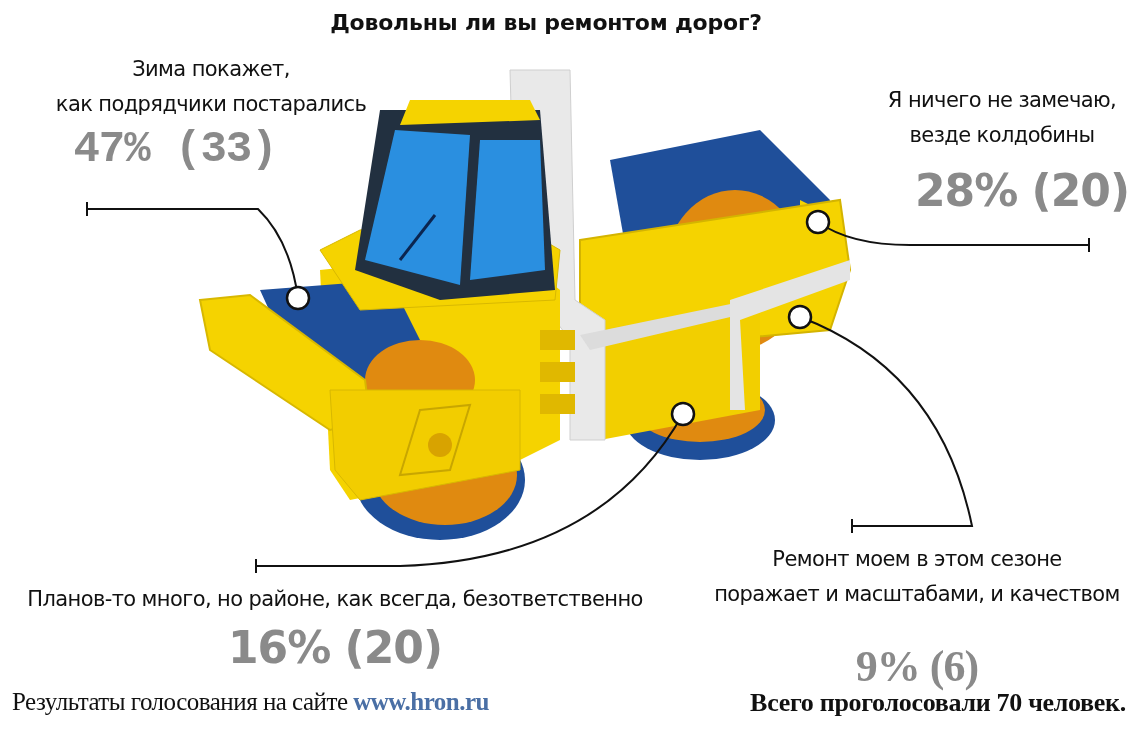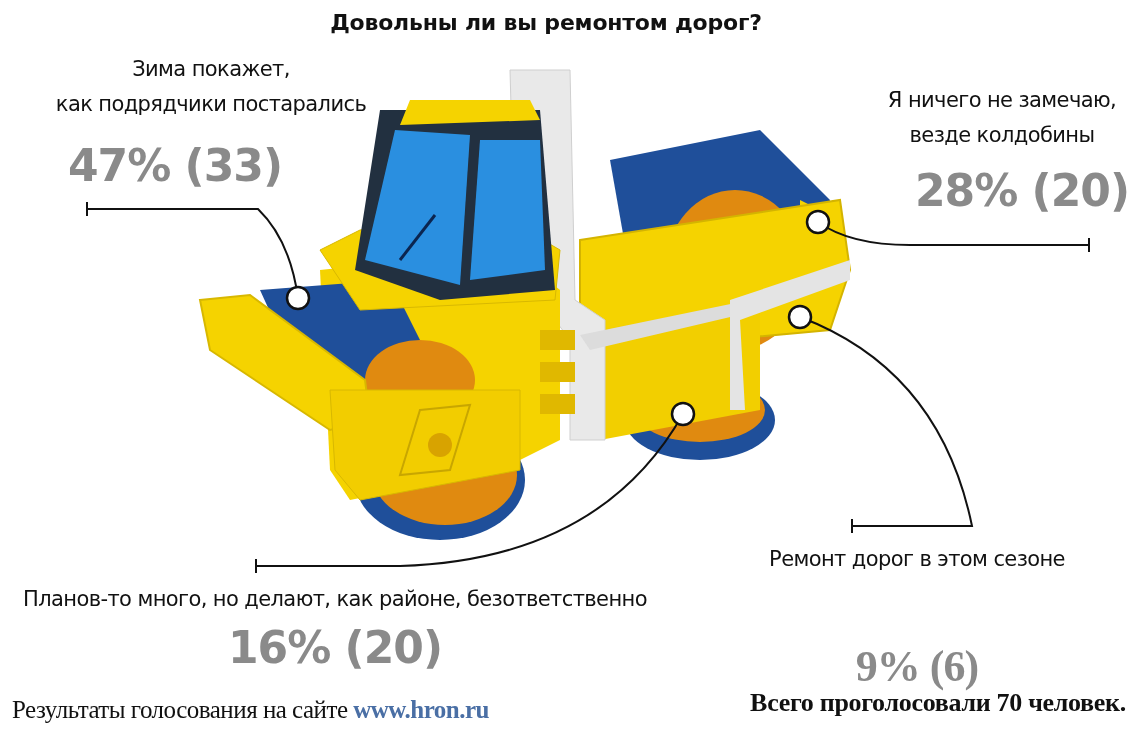--- a/index.html
+++ b/index.html
@@ -1,20 +1,20 @@
 <!DOCTYPE html>
 <html><head>
 <meta charset="utf-8">
 <style>
   html, body { margin:0; padding:0; background:#ffffff; }
   body { width:1144px; height:748px; position:relative; overflow:hidden; font-family:"DejaVu Sans", sans-serif; color:#111; }
   .title { position:absolute; left:0; width:1092px; top:10px; text-align:center; font-weight:bold; font-size:22px; letter-spacing:-0.2px; }
   .label { position:absolute; text-align:center; font-size:21px; line-height:35px; color:#111; letter-spacing:-0.6px; }
   .pct { position:absolute; text-align:center; font-size:44px; font-weight:bold; color:#8a8a8a; letter-spacing:-1px; }
-  .footer-left { position:absolute; left:12px; top:688px; font-family:"Liberation Serif", serif; font-size:25px; letter-spacing:-0.5px;margin-top:8px; }
+  .footer-left { position:absolute; left:12px; top:688px; font-family:"Liberation Serif", serif; font-size:25px; letter-spacing:-0.5px; }
   .footer-left .url { color:#4a6fa5; font-weight:bold; }
   .footer-right { position:absolute; right:18px; top:688px; font-family:"Liberation Serif", serif; font-size:26px; font-weight:bold; letter-spacing:-0.3px; }
   svg.art { position:absolute; left:0; top:0; }
 </style>
 </head>
 <body>
 
 <div class="title">Довольны ли вы ремонтом дорог?</div>
 
 <svg class="art" width="1144" height="748" viewBox="0 0 1144 748">
@@ -77,32 +77,33 @@
     <circle cx="818" cy="222" r="11"></circle>
     <circle cx="683" cy="414" r="11"></circle>
     <circle cx="800" cy="317" r="11"></circle>
   </g>
 </svg>
 
 <div class="label" style="left:8px; top:52px; width:350px;padding-left:28px;">
   <div>Зима покажет,</div>
   <div>как подрядчики постарались</div>
 </div>
-<div class="pct" style="left:0; top:140px; width:350px;">47% (33)</div>
+<div class="pct" style="left:0; top:124px; width:350px;font-family:Liberation Mono, monospace;">47% (33)</div>
 
 <div class="label" style="left:860px; top:52px; width:284px;margin-top:31px;">
   <div>Я ничего не замечаю,</div>
   <div>везде колдобины</div>
 </div>
 <div class="pct" style="left:880px; top:165px; width:284px;">28% (20)</div>
 
 <div class="label" style="left:0; top:582px; width:670px;">
-  <div>Планов-то много, но делают, как районе, безответственно</div>
+  <div>Планов-то много, но районе, как всегда, безответственно</div>
 </div>
 <div class="pct" style="left:0; top:622px; width:670px;">16% (20)</div>
 
 <div class="label" style="left:690px; top:542px; width:454px;">
-  <div>Ремонт дорог в этом сезоне</div>
+  <div>Ремонт моем в этом сезоне</div>
+  <div>поражает и масштабами, и качеством</div>
 </div>
 <div class="pct" style="left:690px; top:641px; width:454px;font-family:Liberation Serif, serif;">9% (6)</div>
 
 <div class="footer-left"><span>Результаты голосования на сайте </span><span class="url">www.hron.ru</span></div>
 <div class="footer-right">Всего проголосовали 70 человек.</div>
 
 </body></html>

